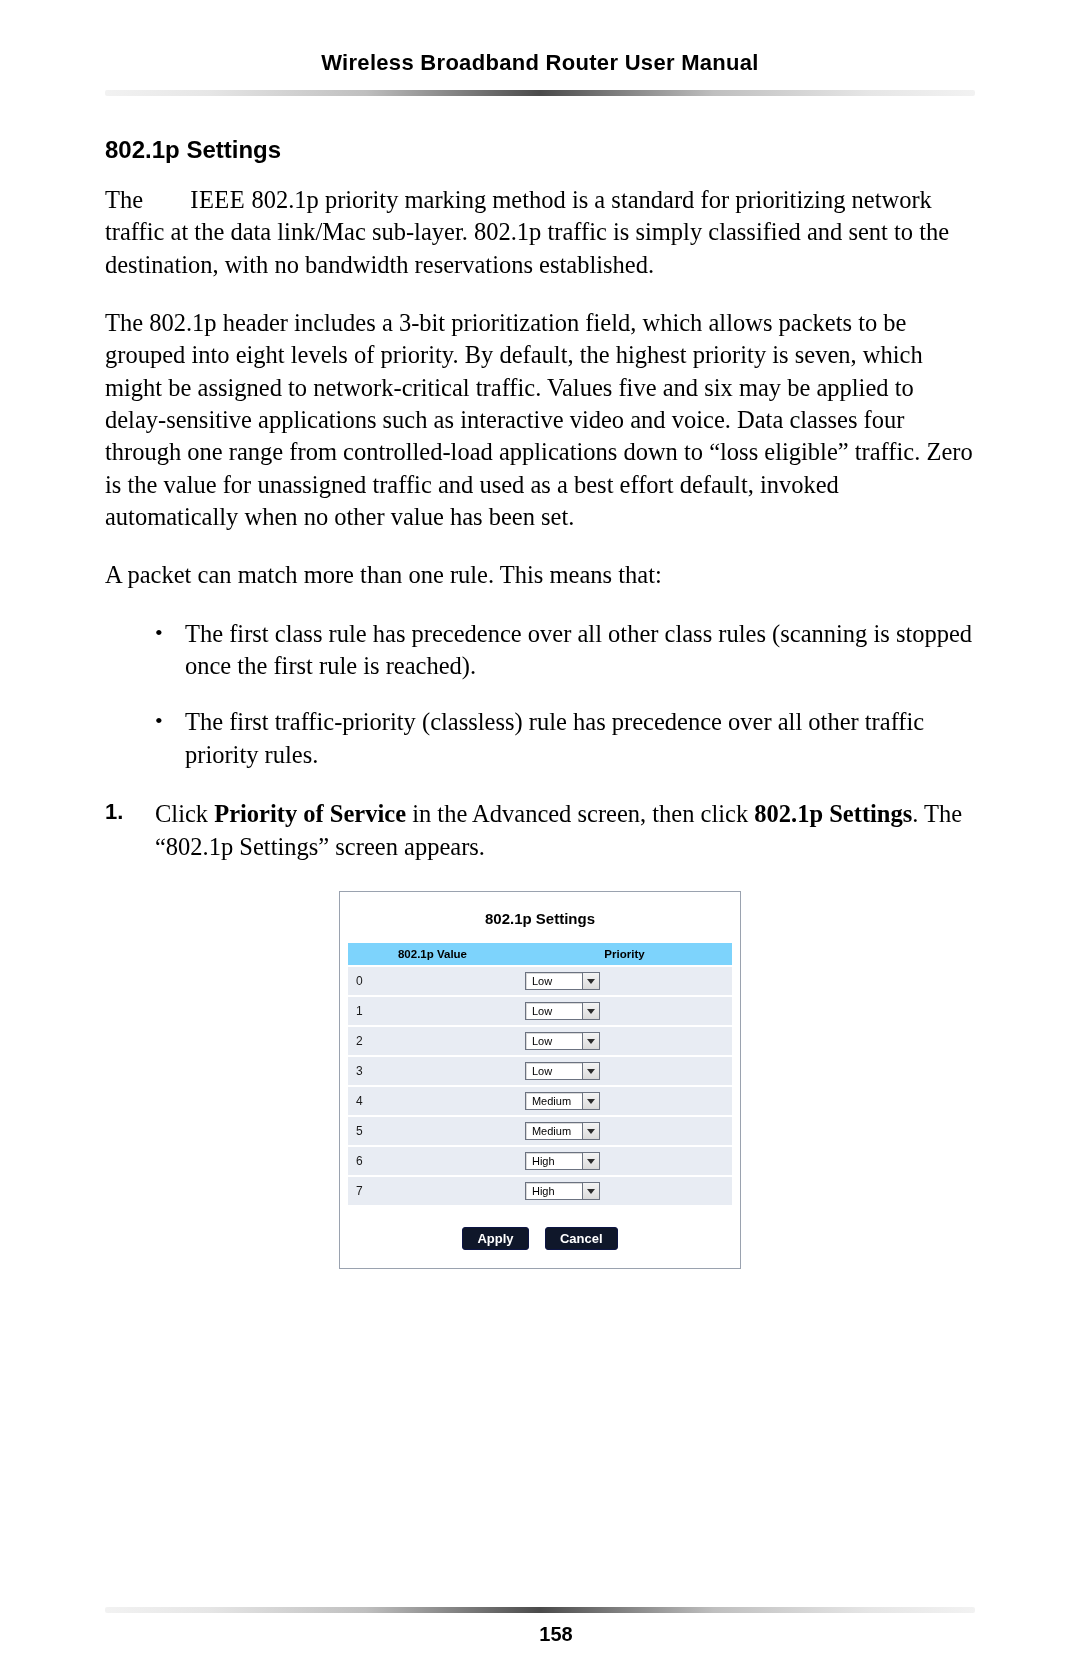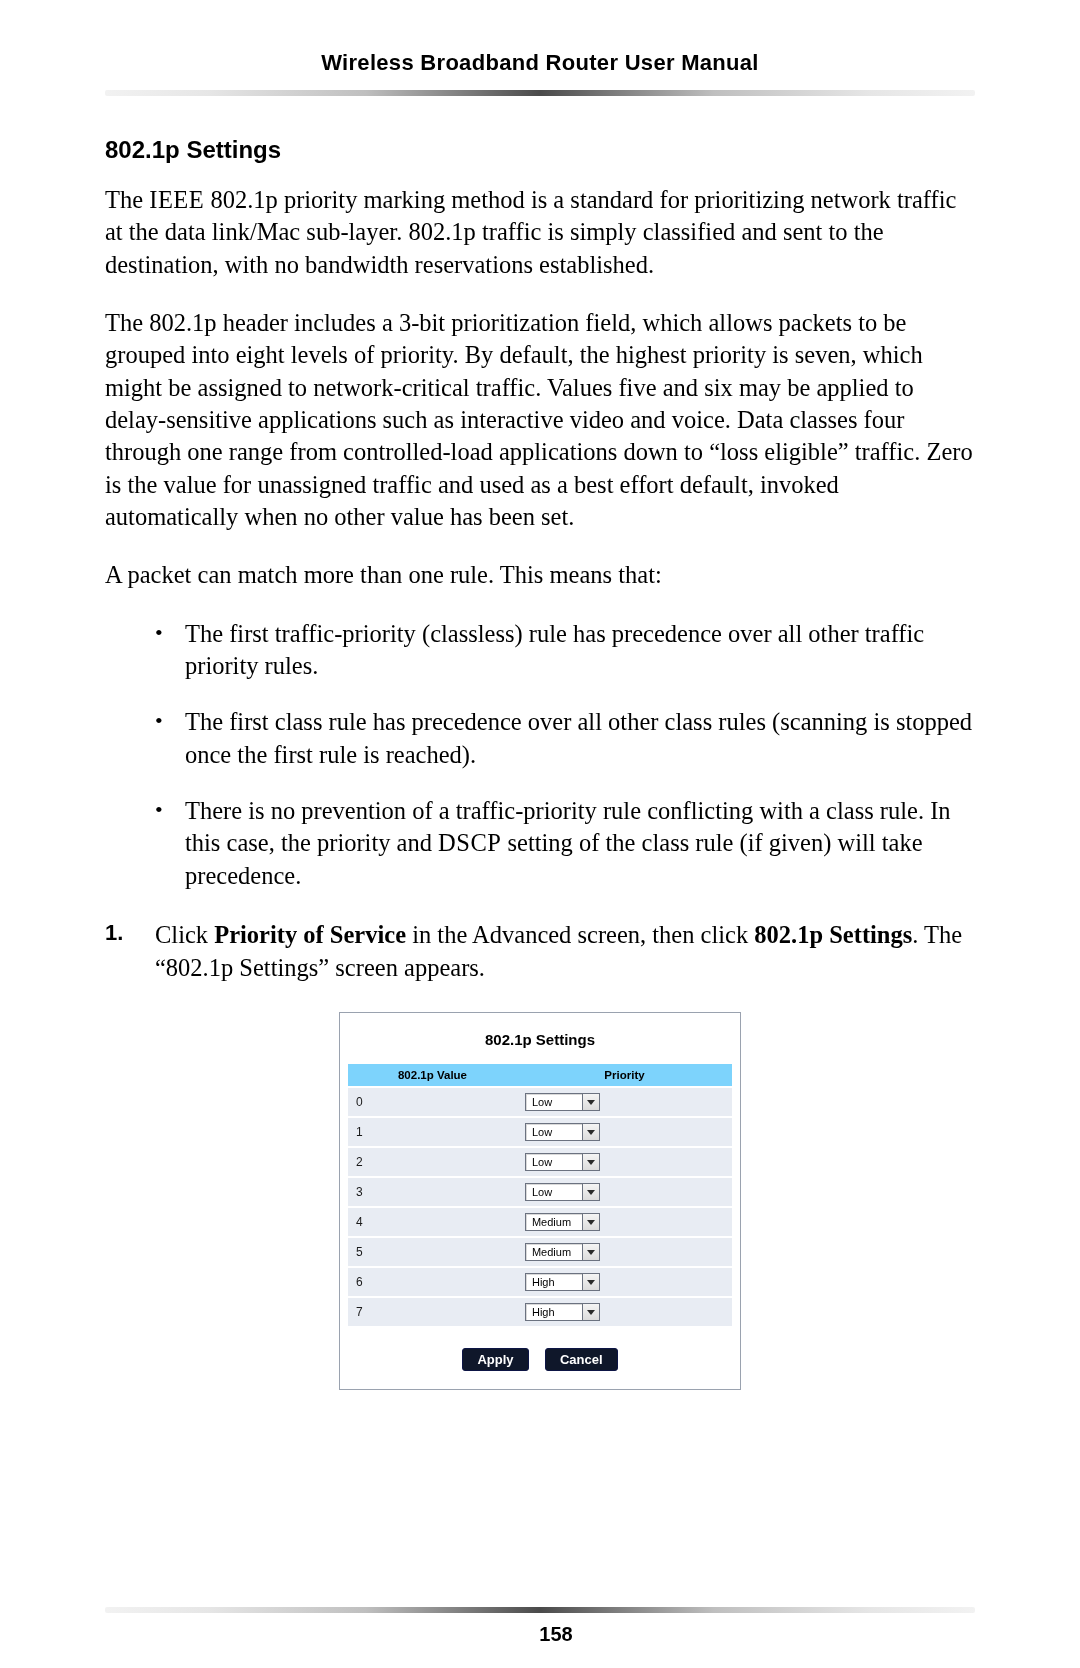--- a/index.html
+++ b/index.html
@@ -88,20 +88,21 @@
     position: absolute;
     left: 0;
     top: 0;
     font-family: Arial, sans-serif;
     font-weight: 900;
     font-size: 22px;
   }
   .smallcaps {
     font-variant: small-caps;
     letter-spacing: 0.5px;
+    margin-left: 41px;
   }
   .bold { font-weight: bold; }
 
   
   .settings-wrap {
     display: flex;
     justify-content: center;
     margin-top: 28px;
   }
   .settings-panel {
@@ -216,25 +217,22 @@
 
   <p class="body">
     <span>The </span><span class="smallcaps">IEEE</span><span> 802.1p priority marking method is a standard for prioritizing network traffic at the data link/Mac sub-layer. 802.1p traffic is simply classified and sent to the destination, with no bandwidth reservations established.</span>
   </p>
 
   <p class="body">The 802.1p header includes a 3-bit prioritization field, which allows packets to be grouped into eight levels of priority. By default, the highest priority is seven, which might be assigned to network-critical traffic. Values five and six may be applied to delay-sensitive applications such as interactive video and voice. Data classes four through one range from controlled-load applications down to “loss eligible” traffic. Zero is the value for unassigned traffic and used as a best effort default, invoked automatically when no other value has been set.</p>
 
   <p class="body">A packet can match more than one rule. This means that:</p>
 
   <ul class="body-list">
+    <li>The first class rule has precedence over all other class rules (scanning is stopped once the first rule is reached).</li>
     <li>The first traffic-priority (classless) rule has precedence over all other traffic priority rules.</li>
-    <li>The first class rule has precedence over all other class rules (scanning is stopped once the first rule is reached).</li>
-    <li>
-      <span>There is no prevention of a traffic-priority rule conflicting with a class rule. In this case, the priority and </span><span class="smallcaps">DSCP</span><span> setting of the class rule (if given) will take precedence.</span>
-    </li>
   </ul>
 
   <ol class="step-list">
     <li>
       <span class="step-num">1.</span>
       <span>Click </span><span class="bold">Priority of Service</span><span> in the Advanced screen, then click </span><span class="bold">802.1p Settings</span><span>. The “802.1p Settings” screen appears.</span>
     </li>
   </ol>
 
   <div class="settings-wrap">

